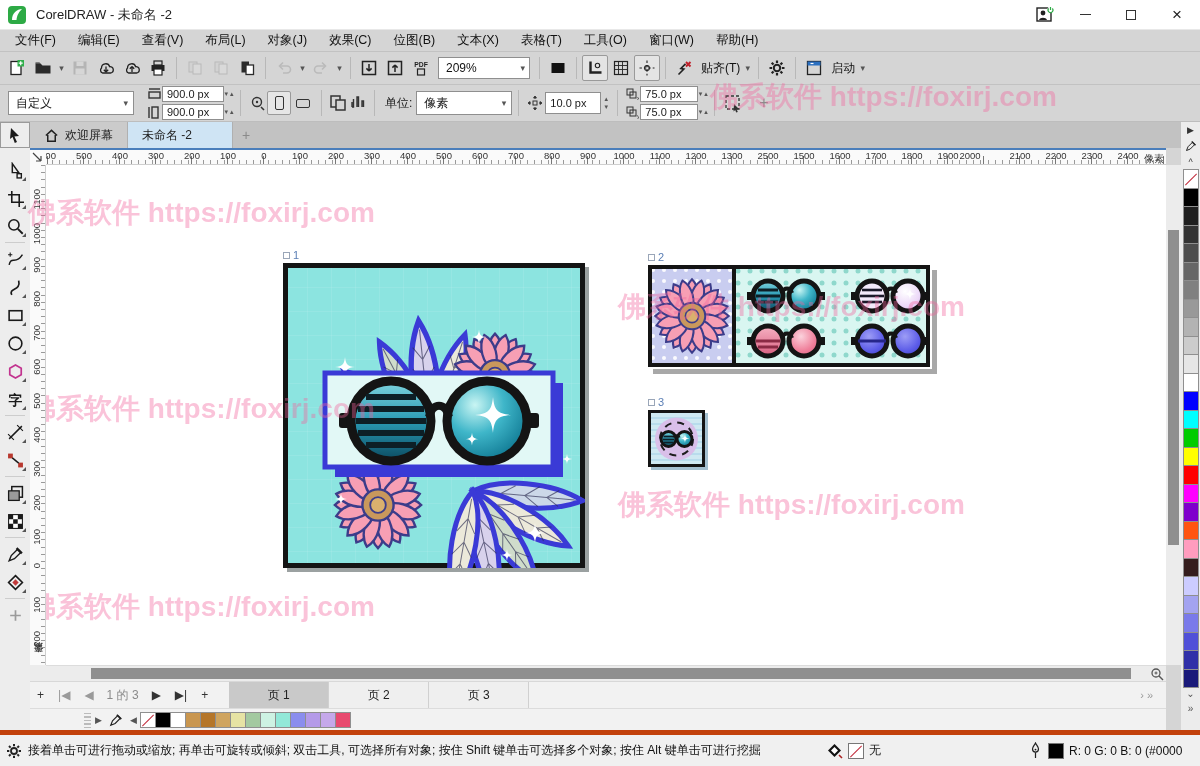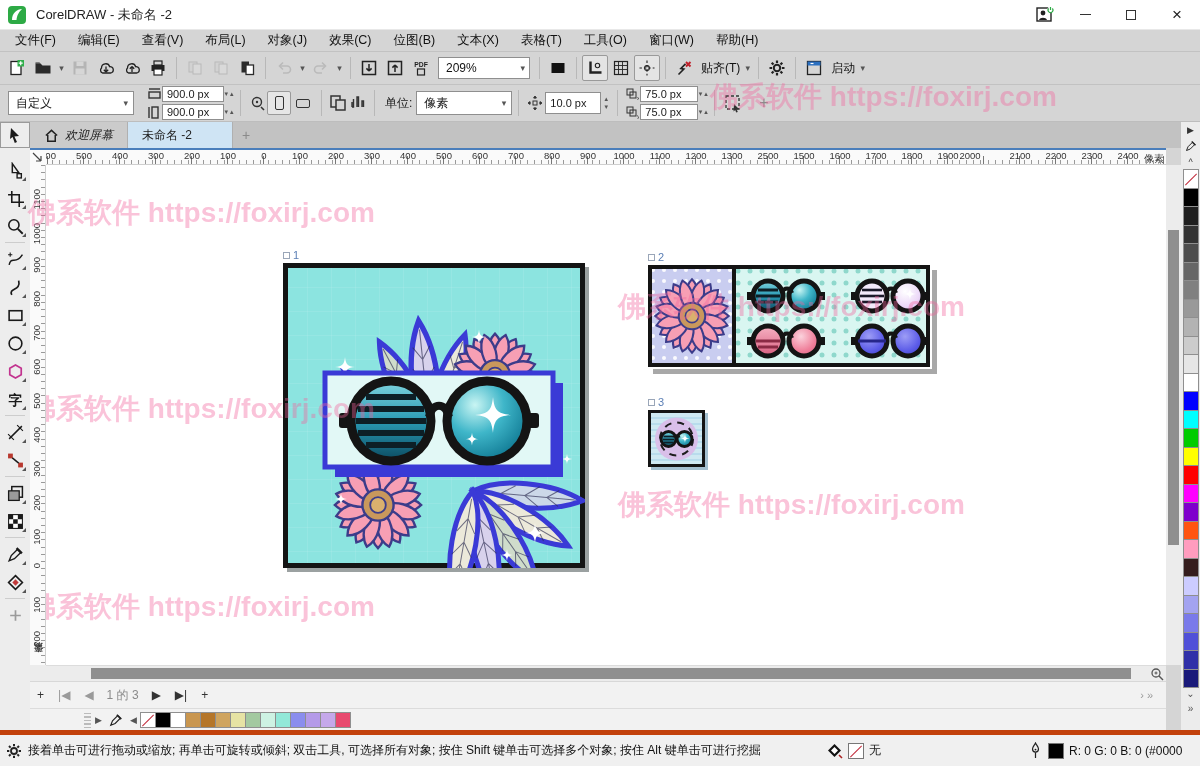--- a/index.html
+++ b/index.html
@@ -54,21 +54,21 @@
   .p-sep { width:1px; height:26px; background:#b8b8b8; margin:0 6px; }
   .p-label { font-size:12px; margin:0 4px; }
   .rect-v { width:9px; height:14px; border:1.5px solid #333; border-radius:2px; }
   .rect-h { width:14px; height:9px; border:1.5px solid #333; border-radius:2px; }
   .plus-btn { font-size:16px; color:#8a8a8a; margin-left:14px; }
 
   
   .tabbar { position:absolute; left:30px; top:122px; width:1170px; height:26px; background:#c2c2c2; display:flex; }
   .doc-tab { height:26px; display:flex; align-items:center; padding:0 14px; font-size:12px; color:#222;
     border-right:1px solid #b0b0b0; }
-  .doc-tab.welcome { background:#cbcbcb; gap:6px;font-style:italic; }
+  .doc-tab.welcome { background:#cbcbcb; gap:6px; }
   .doc-tab.active  { width:105px; }
   .newtab-btn { width:26px; height:26px; display:flex; align-items:center; justify-content:center; color:#8a8a8a; font-size:14px; }
   .pickcell { position:absolute; left:0; top:122px; width:30px; height:26px; background:#ededed;
     border:1px solid #9a9a9a; display:flex; align-items:center; justify-content:center; }
 
   
   .hruler { position:absolute; left:30px; top:148px; width:1136px; height:17px; background:#fafafa;
     border-top:2px solid #4a7ebb; border-bottom:1px solid #cfcfcf; overflow:hidden; }
   .hruler::after { content:""; position:absolute; left:0; right:0; bottom:0; height:4px;
     background:repeating-linear-gradient(90deg,#9a9a9a 0 1px,transparent 1px 7.2px); }
@@ -932,20 +932,25 @@
   </div>
 
   <div class="pagebar">
     <span class="pg-ctl">+</span>
     <span class="pg-ctl gray">|◀</span>
     <span class="pg-ctl gray">◀</span>
     <span class="pg-pos">1 的 3</span>
     <span class="pg-ctl">▶</span>
     <span class="pg-ctl">▶|</span>
     <span class="pg-ctl">+</span>
+    <div class="pg-tabs" id="page-tabs">
+        <div class="pg-tab active">页 1</div>
+        <div class="pg-tab">页 2</div>
+        <div class="pg-tab">页 3</div>
+      </div>
     <span class="pg-right"><span>›</span><span>»</span></span>
   </div>
 
   <div class="docpal">
     <div class="dp-handle"></div>
     <span class="dp-ctl">▶</span>
     <svg width="14" height="14" viewBox="0 0 16 16" style="margin:0 3px;">
         <path d="M2 14l2-5 6-6 3 3-6 6z" fill="none" stroke="#222" stroke-width="1.3"></path>
         <path d="M9 2l5 5" stroke="#222" stroke-width="2"></path>
       </svg>

